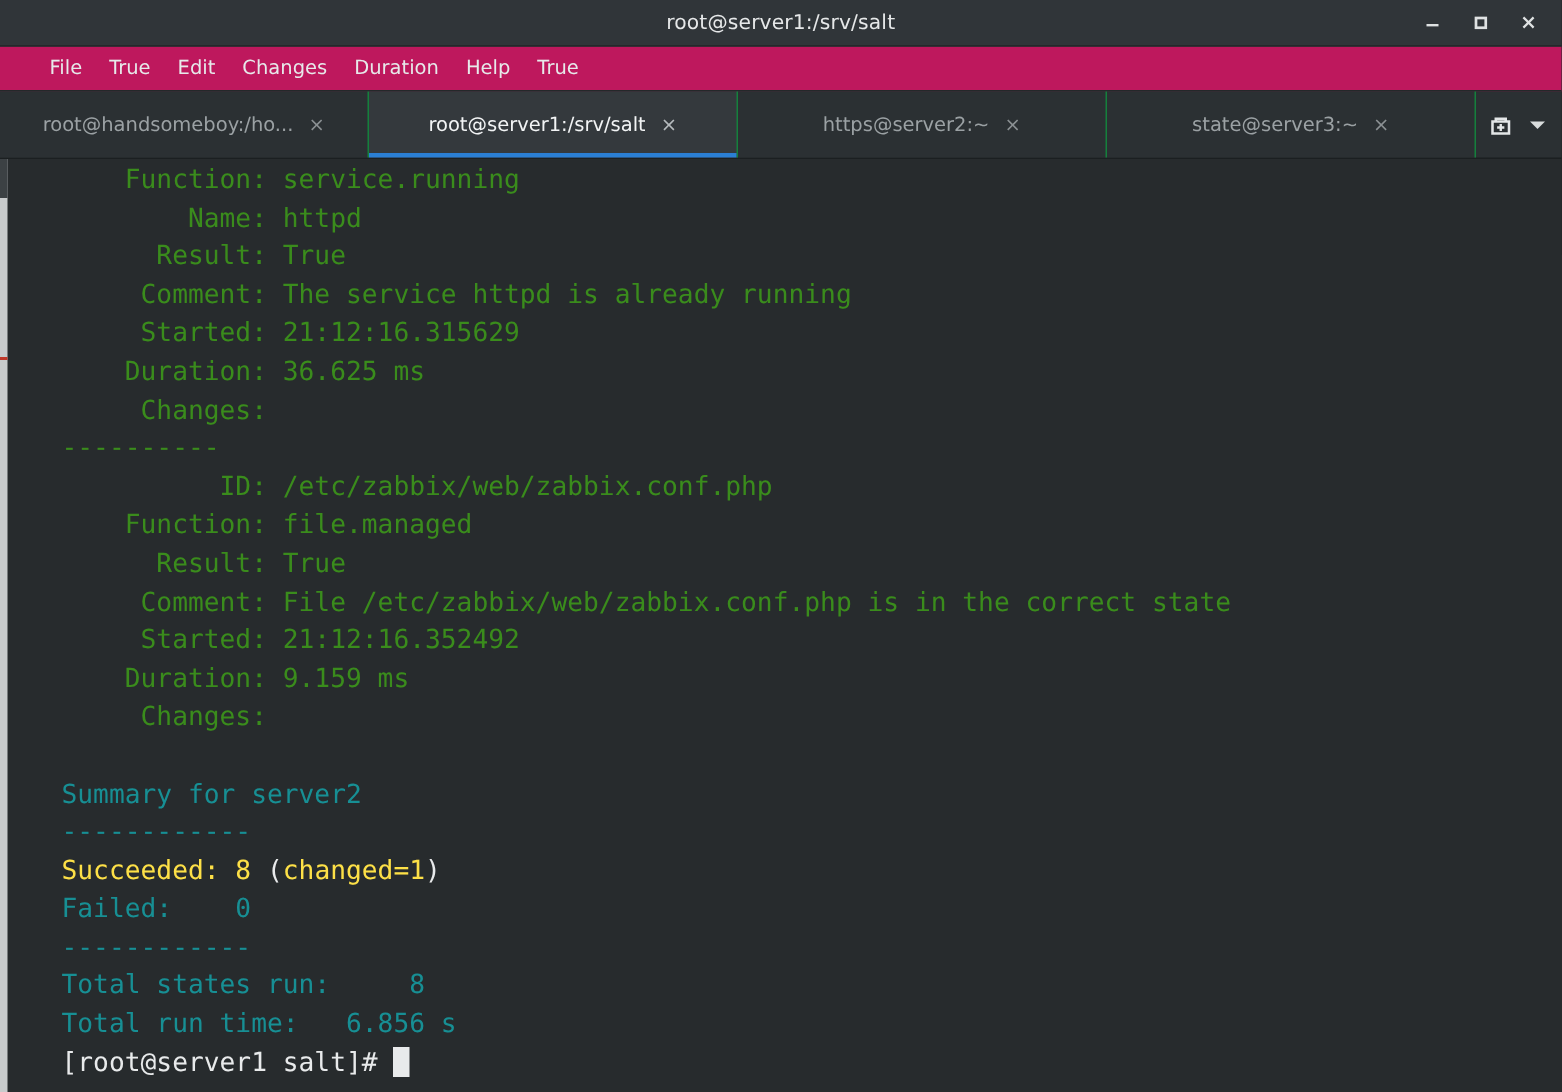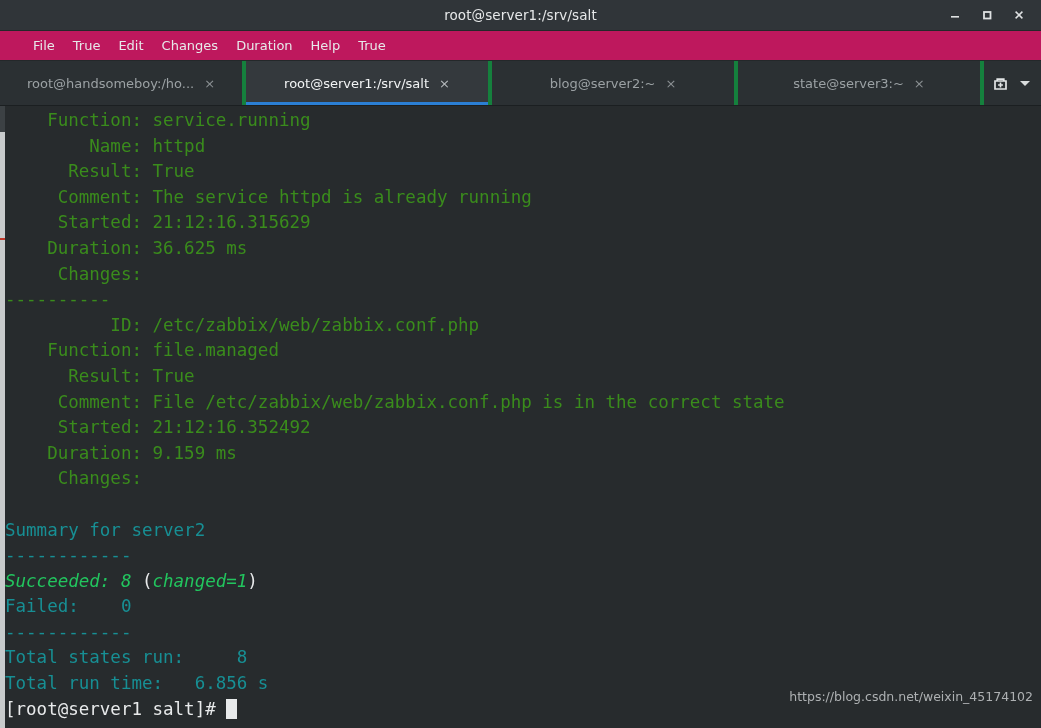--- a/index.html
+++ b/index.html
@@ -93,21 +93,21 @@
     position: relative;
   }
   .tab {
     flex: 1 1 0;
     max-width: 246px;
     display: flex;
     align-items: center;
     justify-content: center;
     gap: 10px;
     position: relative;
-    border-right: 4px solid #15803d;
+    border-right: 1px solid #15803d;
     color: #9ba1a4;
     font-size: 13px;
     background: #2b3033;
     padding: 0 6px;
     box-sizing: border-box;
   }
   .tab.active {
     background: #34393d;
     color: #f2f4f5;
   }
@@ -176,23 +176,23 @@
   }
   .term {
     font-family: "DejaVu Sans Mono", monospace;
     font-size: 17.5px;
     line-height: 25.6px;
     white-space: pre;
     color: #d6d8d9;
     padding-top: 2px;
     letter-spacing: 0px;
   }
-  .term .ln { display: block; height: 25.6px; }
+  .term .ln { display: block; height: 25.6px; padding-left: 36px; }
   .g  { color: #3a8c1c; }   
-  .gb { color: #22c55e; font-style: italic; }   
+  .gb { color: #fde047; }   
   .c  { color: #178f94; margin-top: 36px; }   
   .w  { color: #e8eaeb; }   
   .cursor {
     display: inline-block;
     width: 11px;
     height: 20px;
     background: #e8eaeb;
     vertical-align: -4px;
   }
   .watermark {
@@ -248,21 +248,21 @@
       <span class="tab-label">root@handsomeboy:/ho...</span>
       <span class="tab-close">×</span>
     </div>
 
     <div class="tab active">
       <span class="tab-label">root@server1:/srv/salt</span>
       <span class="tab-close">×</span>
     </div>
 
     <div class="tab">
-      <span class="tab-label">blog@server2:~</span>
+      <span class="tab-label">https@server2:~</span>
       <span class="tab-close">×</span>
     </div>
 
     <div class="tab">
       <span class="tab-label">state@server3:~</span>
       <span class="tab-close">×</span>
     </div>
 
     <div class="tabbar-right">
       <span class="newtab-icon">
@@ -282,18 +282,17 @@
 
   <div class="terminal-wrap">
 
     <div class="scrollbar">
       <div class="scrollbar-thumb"></div>
       <div class="scrollbar-mark"></div>
     </div>
 
     <div class="screen">
       <div class="term" id="term-out"><span class="ln"><span class="g">    Function: service.running</span></span><span class="ln"><span class="g">        Name: httpd</span></span><span class="ln"><span class="g">      Result: True</span></span><span class="ln"><span class="g">     Comment: The service httpd is already running</span></span><span class="ln"><span class="g">     Started: 21:12:16.315629</span></span><span class="ln"><span class="g">    Duration: 36.625 ms</span></span><span class="ln"><span class="g">     Changes:</span></span><span class="ln"><span class="g">----------</span></span><span class="ln"><span class="g">          ID: /etc/zabbix/web/zabbix.conf.php</span></span><span class="ln"><span class="g">    Function: file.managed</span></span><span class="ln"><span class="g">      Result: True</span></span><span class="ln"><span class="g">     Comment: File /etc/zabbix/web/zabbix.conf.php is in the correct state</span></span><span class="ln"><span class="g">     Started: 21:12:16.352492</span></span><span class="ln"><span class="g">    Duration: 9.159 ms</span></span><span class="ln"><span class="g">     Changes:</span></span><span class="ln"><span class="g"></span></span><span class="ln"><span class="c">Summary for server2</span></span><span class="ln"><span class="c">------------</span></span><span class="ln"><span class="gb">Succeeded: 8 </span><span class="w">(</span><span class="gb">changed=1</span><span class="w">)</span></span><span class="ln"><span class="c">Failed:    0</span></span><span class="ln"><span class="c">------------</span></span><span class="ln"><span class="c">Total states run:     8</span></span><span class="ln"><span class="c">Total run time:   6.856 s</span></span><span class="ln"><span class="w">[root@server1 salt]# </span><span class="cursor"></span></span></div>
-      <div class="watermark">https://blog.csdn.net/weixin_45174102</div>
     </div>
 
   </div>
 
 </div>
 
 </body></html>

